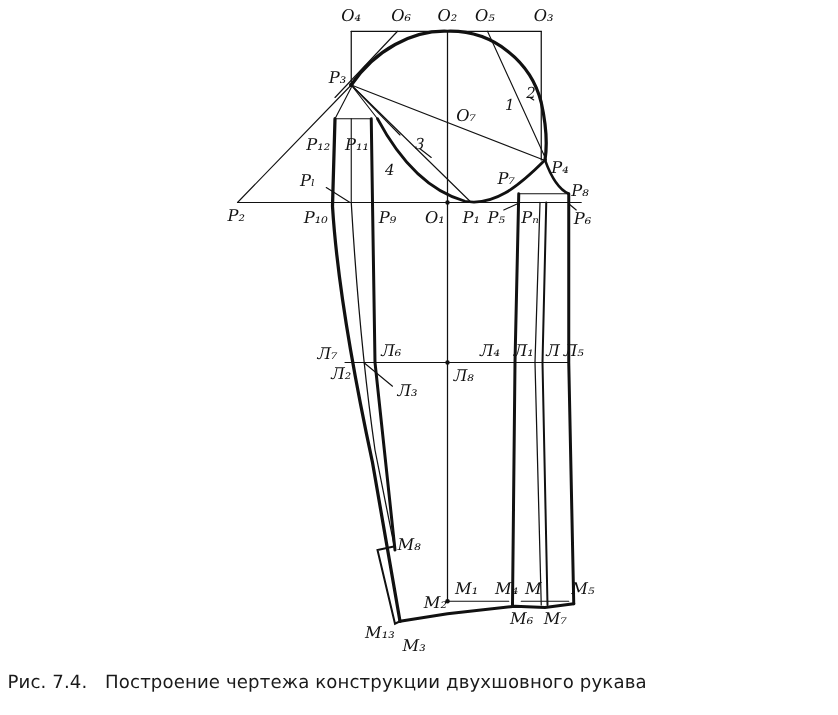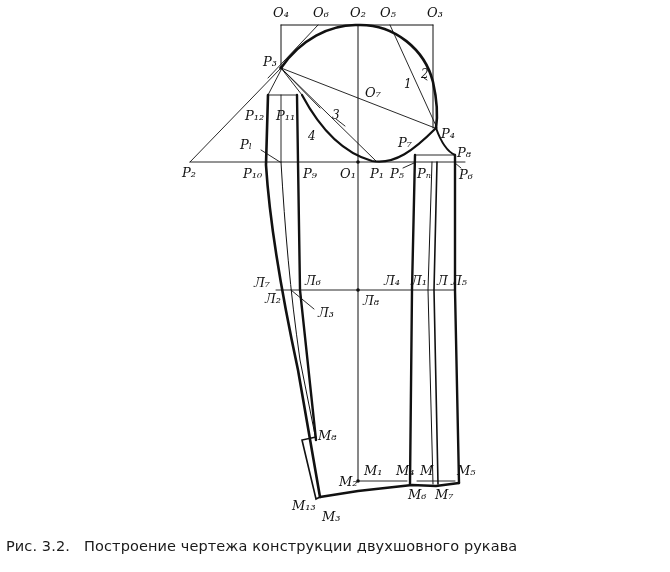--- a/index.html
+++ b/index.html
@@ -121,13 +121,13 @@
   <text class="lbl" x="396" y="475">M₄</text>
   <text class="lbl" x="420" y="475">M</text>
   <text class="lbl" x="457" y="475">M₅</text>
   <text class="lbl" x="339" y="486">M₂</text>
   <text class="lbl" x="408" y="499">M₆</text>
   <text class="lbl" x="435" y="499">M₇</text>
   <text class="lbl" x="292" y="510">M₁₃</text>
   <text class="lbl" x="322" y="521">M₃</text>
 </svg>
 
-<div class="caption"><span>Рис. 3.2.</span>   <span>Построение чертежа конструкции двухшовного рукава</span></div>
+<div class="caption"><span>Рис. 7.4.</span>   <span>Построение чертежа конструкции двухшовного рукава</span></div>
 
 </body></html>

